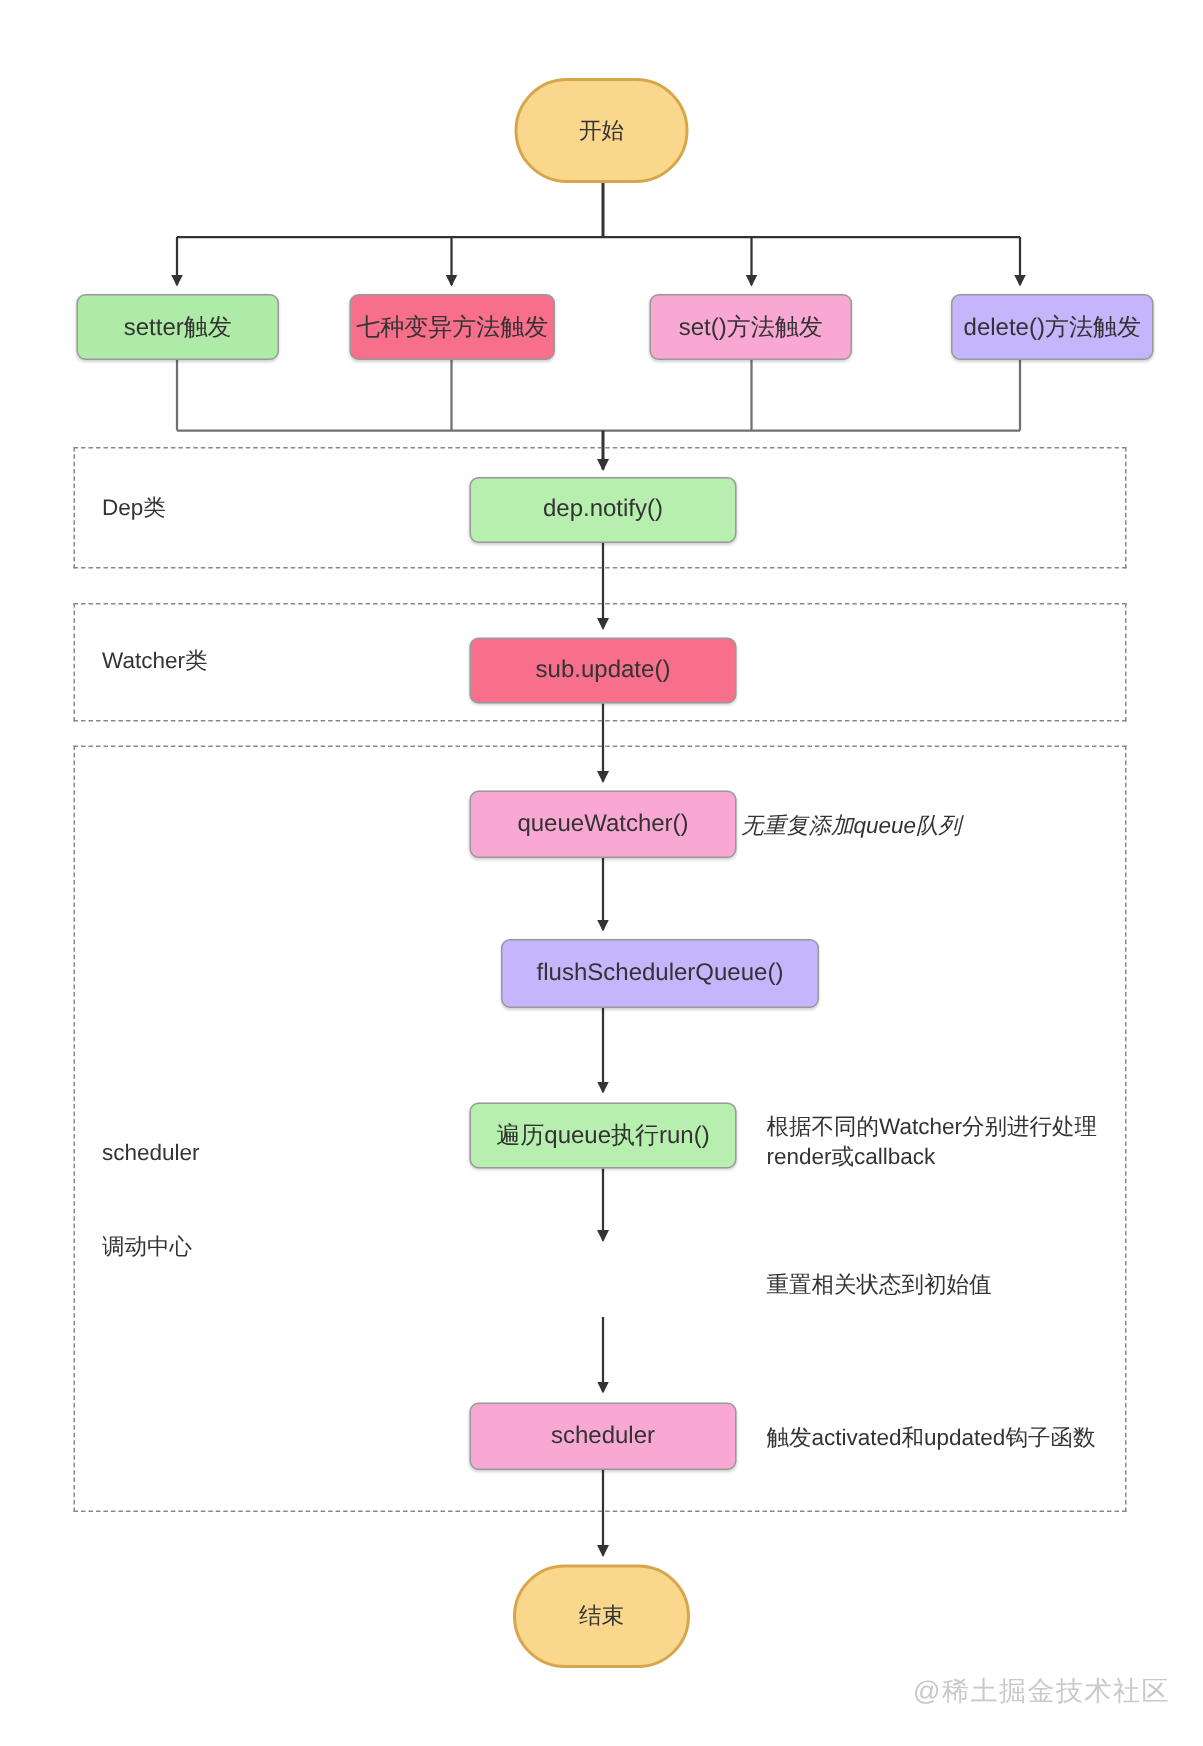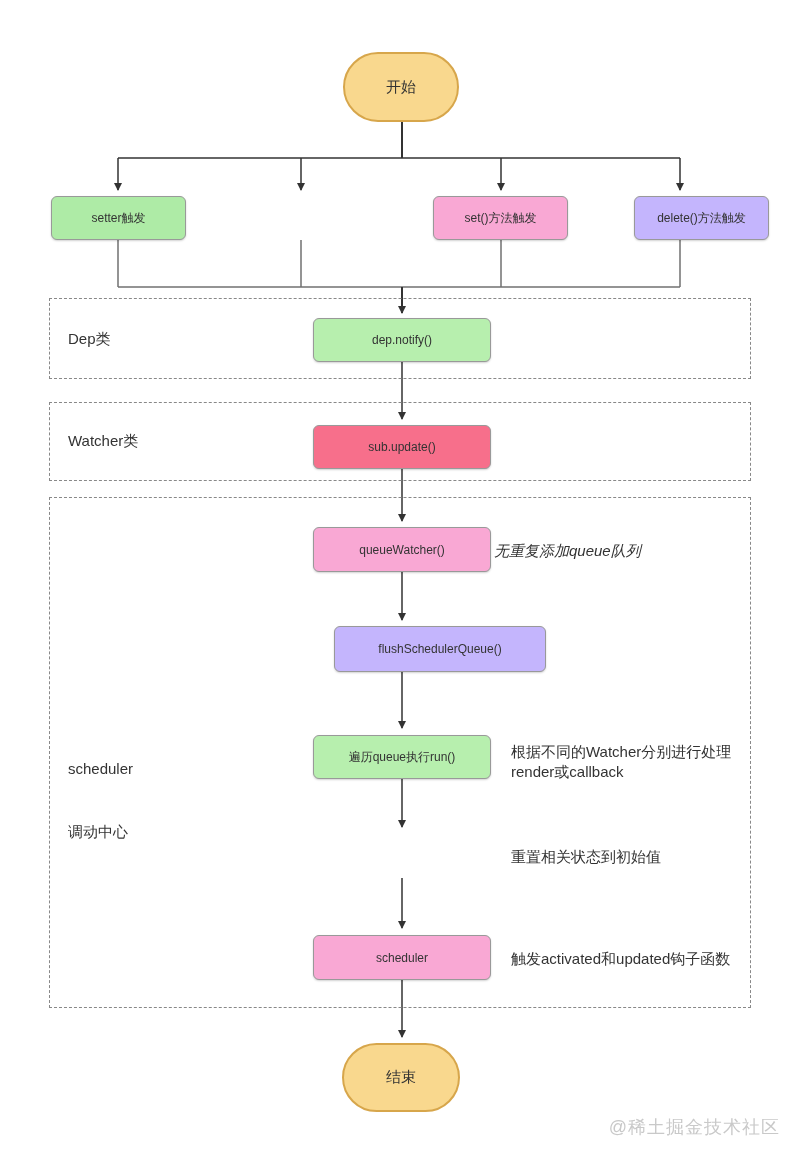--- a/index.html
+++ b/index.html
@@ -18,21 +18,21 @@
     pointer-events: none;
   }
   .node {
     position: absolute;
     display: flex;
     align-items: center;
     justify-content: center;
     box-sizing: border-box;
     border: 1px solid #999999;
     border-radius: 6px;
-    font-size: 12px;
+    font-size: 16px;
     color: #333333;
     text-align: left;
     box-shadow: 0 1px 2px rgba(0,0,0,0.18);
   }
   .node.green  { background: #aeeba6; }
   .node.pink   { background: #f76f8b; }
   .node.purple { background: #f9a8d4; }
   .node.teal   { background: #c4b5fd; margin-left: 21px; }
   .node.green-light { background: #b7efae; }
   .terminal {
@@ -112,20 +112,23 @@
     <line x1="402" y1="980" x2="402" y2="1037" stroke="#333333" stroke-width="1.5" marker-end="url(#arrow)"></line>
   </svg>
 
   <div class="terminal" style="left:343px; top:52px; width:116px; height:70px;">
     <span>开始</span>
   </div>
 
   <div class="node green" style="left:51px; top:196px; width:135px; height:44px;">
     <span>setter触发</span>
   </div>
+  <div class="node pink" style="left:233px; top:196px; width:137px; height:44px;">
+    <span>七种变异方法触发</span>
+  </div>
   <div class="node purple" style="left:433px; top:196px; width:135px; height:44px;">
     <span>set()方法触发</span>
   </div>
   <div class="node teal" style="left:613px; top:196px; width:135px; height:44px;">
     <span>delete()方法触发</span>
   </div>
 
   <div class="group" style="left:49px; top:298px; width:702px; height:81px;"></div>
   <div class="group-label" style="left:68px; top:328px;">Dep类</div>
   <div class="node green-light" style="left:313px; top:318px; width:178px; height:44px;">

